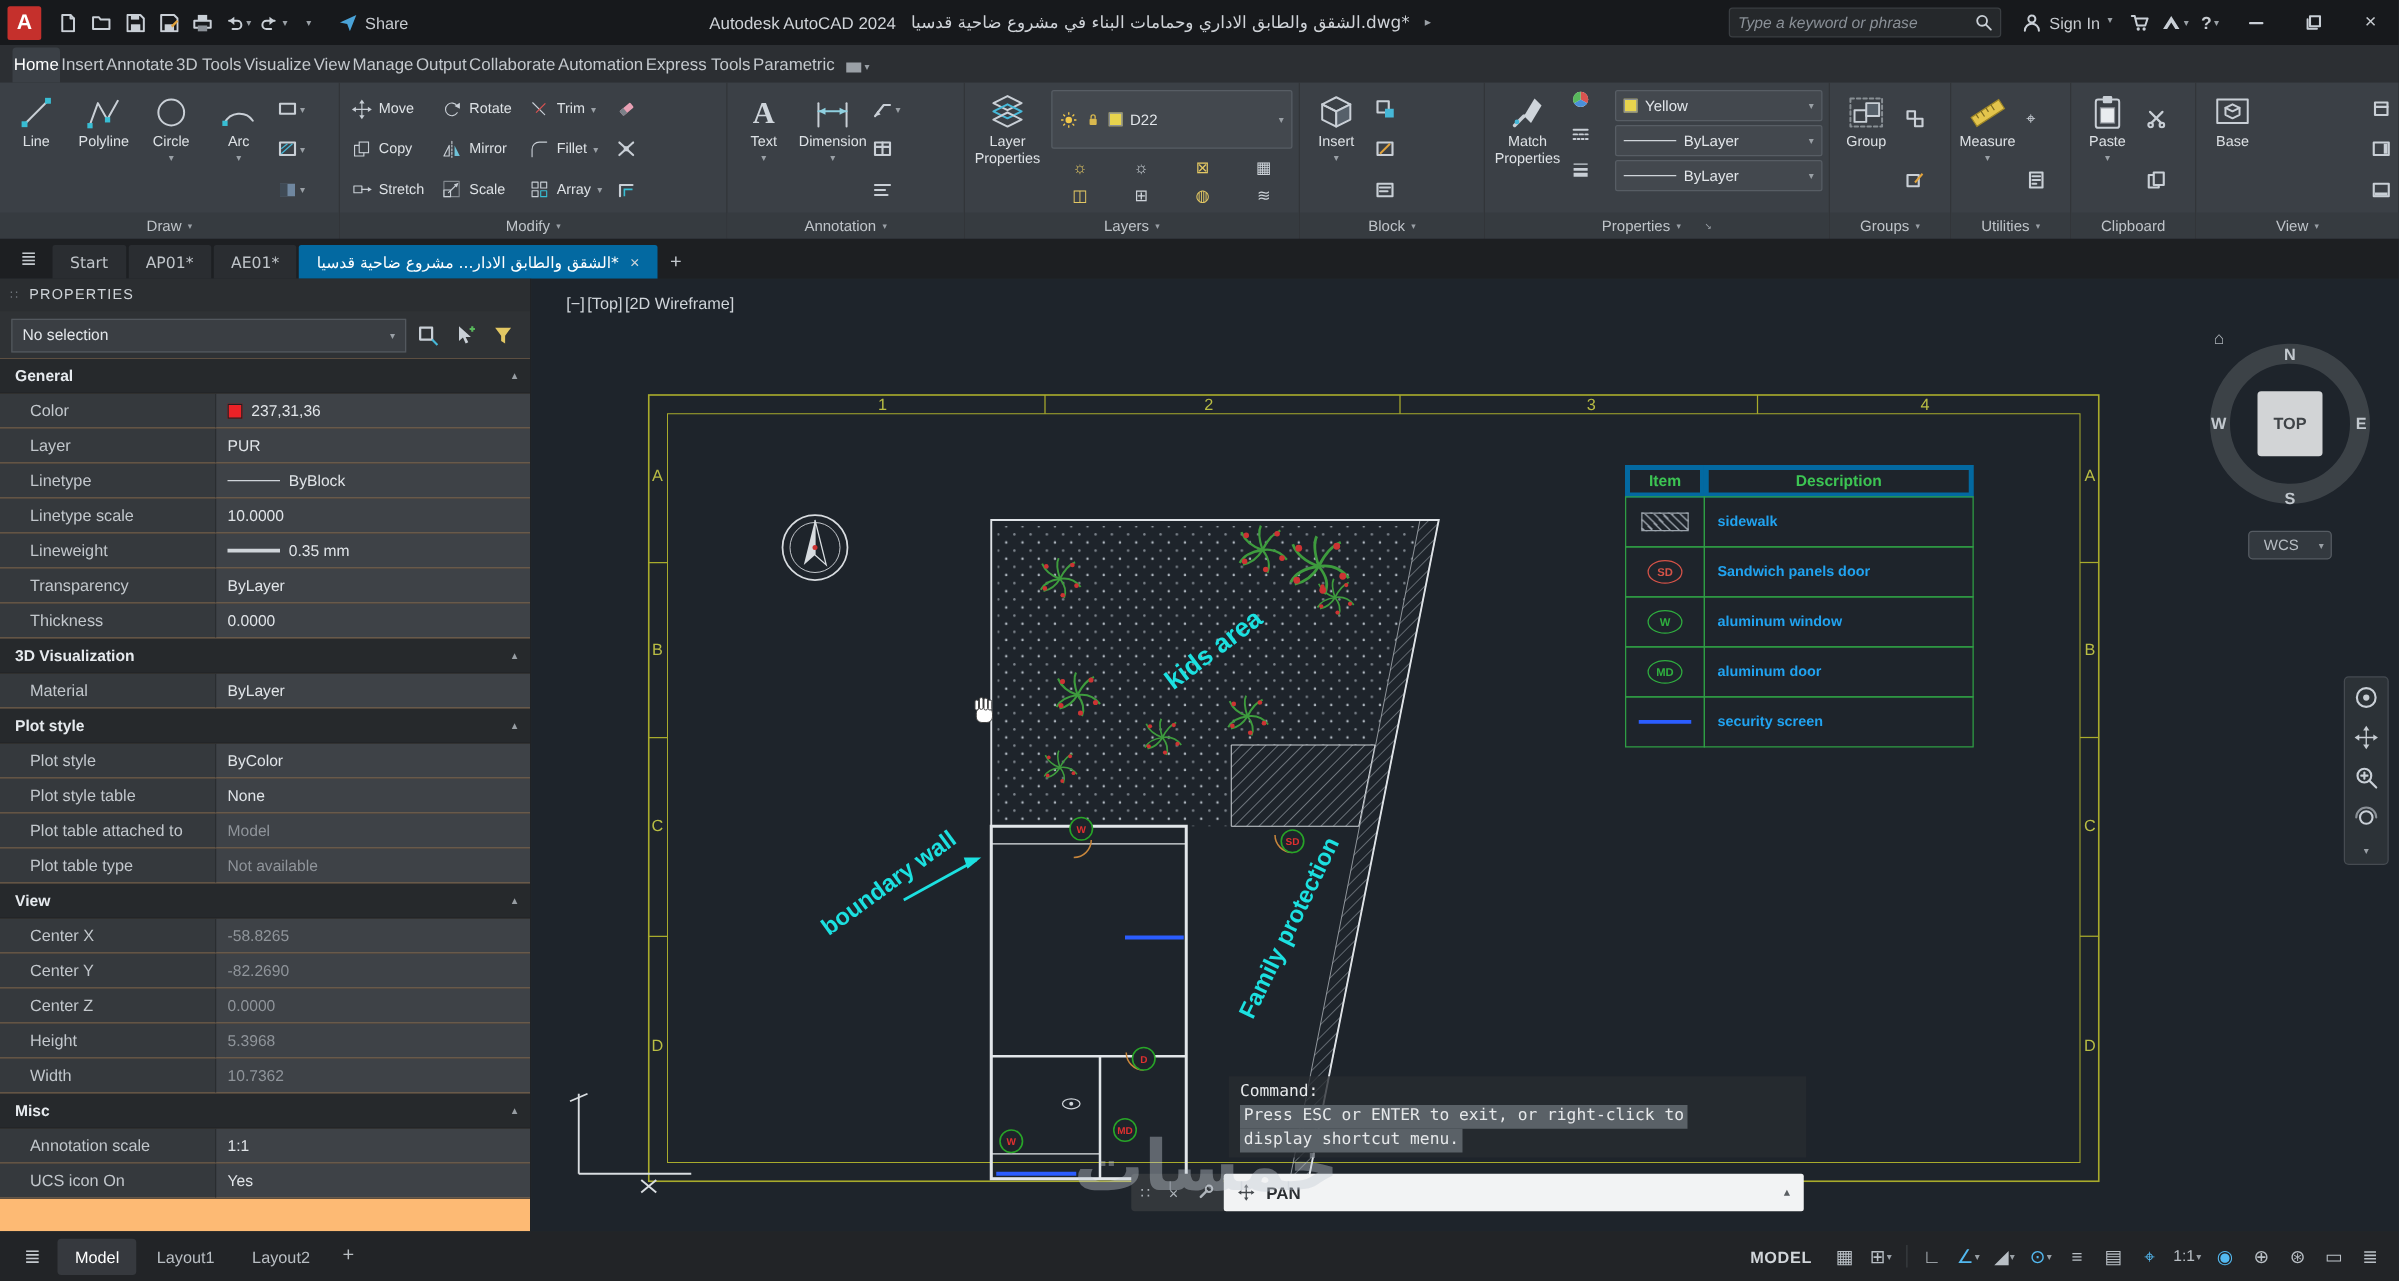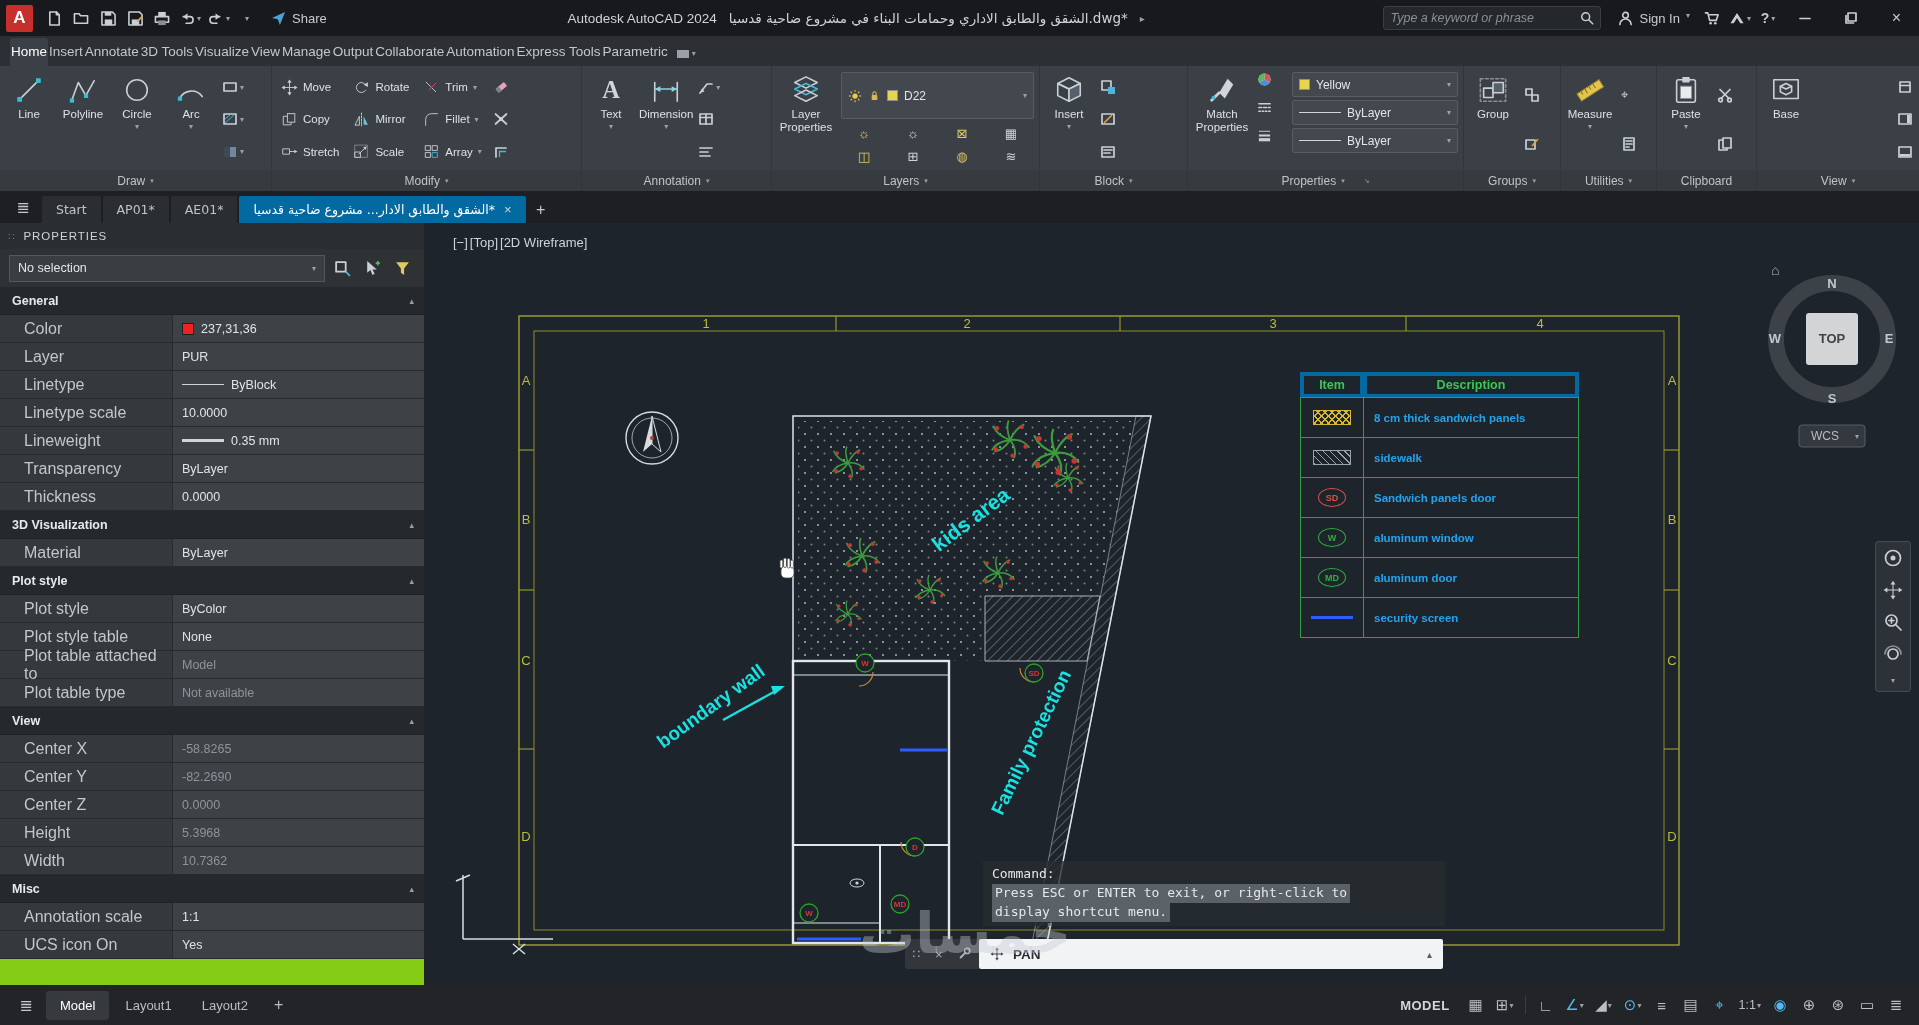--- a/index.html
+++ b/index.html
@@ -62,25 +62,25 @@
 
 .main{flex:1;display:flex;min-height:0}
 
 .palette{width:425px;flex:none;background:#2f3235;display:flex;flex-direction:column;border-right:1px solid #202225}
 .pal-head{height:26px;display:flex;align-items:center;gap:8px;padding-left:8px;font-size:11.5px;letter-spacing:1px;color:#cfd4d9;background:#2b2e31;flex:none}
 .pal-grip{color:#70767c;font-size:10px}
 .pal-sel{height:38px;display:flex;align-items:center;gap:5px;padding:5px 9px;background:#2f3235;flex:none}
 .ddl-main{flex:1;height:27px;background:#3a3e43;border:1px solid #53585e;display:flex;align-items:center;padding:0 8px;font-size:12.5px;color:#e2e6ea}
 .ddl-main .caret-sm{margin-left:auto}
 .pal-tool{width:25px;height:25px;display:flex;align-items:center;justify-content:center;border-radius:2px}
-.pal-body{flex:1;overflow:hidden;background:#84cc16}
+.pal-body{flex:1;overflow:hidden;background:#fdba74}
 .pal-sec{height:28px;display:flex;align-items:center;background:#26292c;border-bottom:1px solid #202225;padding:0 10px 0 12px;font-weight:bold;font-size:12.5px;color:#e6eaee}
 .sec-caret{margin-left:auto;color:#979da3;font-size:9px}
 .pal-row{display:flex;height:28px;border-bottom:1px solid #282b2e}
-.pal-label{width:172px;padding-left:24px;display:flex;align-items:center;color:#c2c7cc;font-size:16px;background:#35393d;flex:none}
+.pal-label{width:172px;padding-left:24px;display:flex;align-items:center;color:#c2c7cc;font-size:13px;background:#35393d;flex:none}
 .pal-value{flex:1;background:#3e4247;border-left:1px solid #2a2d30;display:flex;align-items:center;gap:7px;padding-left:9px;font-size:12.5px;color:#e0e4e8}
 .pal-value.dim{color:#8f949a}
 .swatch{width:12px;height:12px;border:1px solid #1e2023;flex:none}
 
 .canvas{flex:1;position:relative;background:#1e242b;overflow:hidden}
 .vplabel{position:absolute;left:28px;top:12px;display:flex;gap:2px;color:#cfd4d9;font-size:13px;z-index:5}
 .legend{position:absolute;left:876px;top:150px;width:278px;z-index:4;border-collapse:collapse}
 .lg-head{display:flex;height:25px}
 .lg-hcell{border:4px solid #0369a1;color:#3cc553;font-weight:bold;display:flex;align-items:center;justify-content:center;font-size:12.5px;margin:-1px 0 0 -1px}
 .lg-row{display:flex;height:40px}
@@ -1182,26 +1182,20 @@
         <span>[Top]</span>
         <span>[2D Wireframe]</span>
       </div>
 
       <div class="legend">
         <div class="lg-head">
           <div class="lg-hcell" style="width:64px">Item</div>
           <div class="lg-hcell" style="flex:1">Description</div>
         </div>
         <div id="legend-body">
-            <div class="lg-row">
-              <div class="lg-sym">
-                <div class="sym-yhatch"></div>
-              </div>
-              <div class="lg-desc">8 cm thick sandwich panels</div>
-            </div>
             <div class="lg-row">
               <div class="lg-sym">
                 <div class="sym-ghatch"></div>
               </div>
               <div class="lg-desc">sidewalk</div>
             </div>
             <div class="lg-row">
               <div class="lg-sym">
                 <div class="sym-circle red">SD</div>
               </div>

